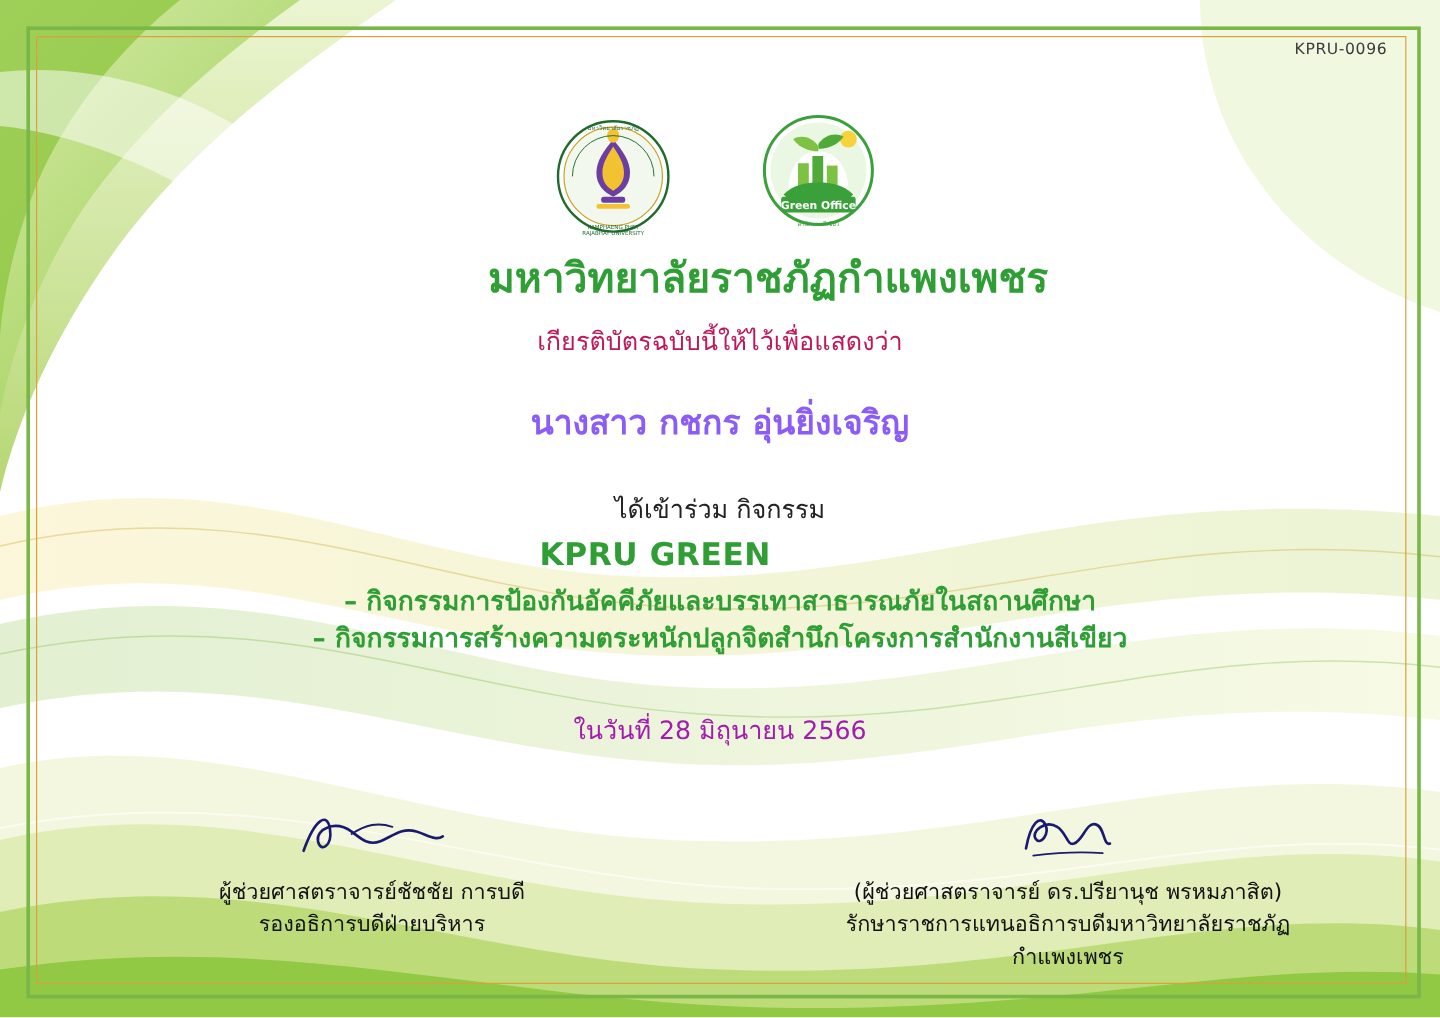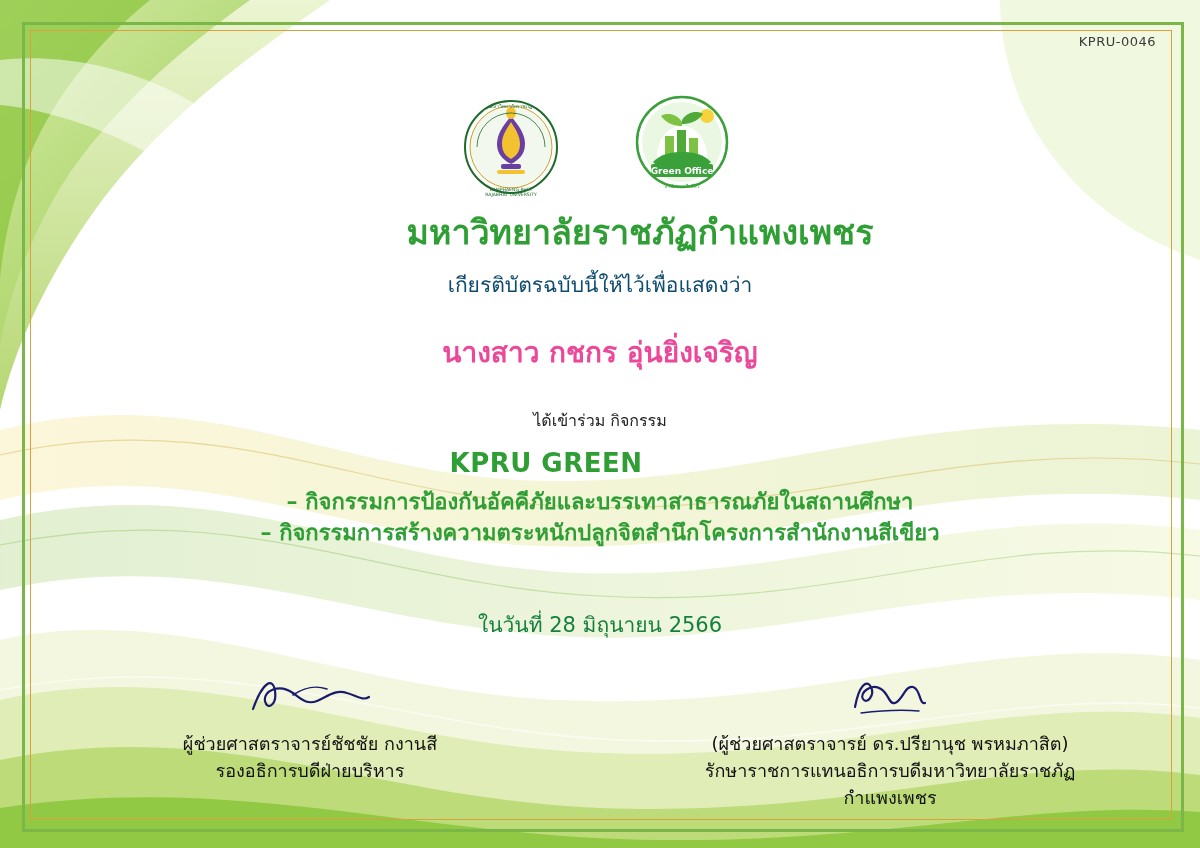--- a/index.html
+++ b/index.html
@@ -102,39 +102,39 @@
     line-height: 1.2;
     padding-left: 40px;
   }
 
   .subtitle {
     position: absolute;
     top: 268px;
     left: 0;
     width: 1200px;
     font-size: 21px;
-    color: #0c4a6e;
+    color: #be185d;
   }
 
   .recipient {
     position: absolute;
     top: 330px;
     left: 0;
     width: 1200px;
     font-size: 28px;
     font-weight: bold;
-    color: #ec4899;
+    color: #8b5cf6;
   }
 
   .participated {
     position: absolute;
     top: 408px;
     left: 0;
     width: 1200px;
-    font-size: 16px;
+    font-size: 21px;
     color: #222222;
   }
 
   .program-name {
     position: absolute;
     top: 448px;
     left: 0;
     width: 1092px;
     font-size: 26px;
     font-weight: bold;
@@ -154,22 +154,21 @@
     color: #2f9e34;
     line-height: 1.42;
   }
 
   .date-line {
     position: absolute;
     top: 592px;
     left: 0;
     width: 1200px;
     font-size: 21px;
-    color: #15803d;
-    margin-top: 16px;
+    color: #a21caf;
   }
 
   .venue-line {
     position: absolute;
     top: 624px;
     left: 0;
     width: 1200px;
     font-size: 19px;
     color: #1a1a1a;
   }
@@ -255,21 +254,21 @@
     <path d="M0,455 C220,405 360,495 560,506 C800,520 950,435 1200,464" fill="none" stroke="#c8a227" stroke-width="1.2" opacity="0.35"></path>
     <path d="M0,545 C240,495 380,585 600,596 C840,610 980,530 1200,556" fill="none" stroke="#7ab648" stroke-width="1.2" opacity="0.35"></path>
     <path d="M0,690 C230,645 400,730 620,740 C860,750 1010,685 1200,708" fill="none" stroke="#ffffff" stroke-width="1.6" opacity="0.6"></path>
 
     <path d="M1200,0 L1200,260 C1110,230 1050,170 1020,100 C1005,62 1000,28 1000,0 Z" fill="#eef6d8" opacity="0.8"></path>
   </svg>
 
   <div class="border-outer"></div>
   <div class="border-inner"></div>
 
-  <div class="doc-code">KPRU-0046</div>
+  <div class="doc-code">KPRU-0096</div>
 
   <div class="content">
 
     <div class="logos">
 
       <svg class="logo-kpru" viewBox="0 0 96 110">
         <circle cx="48" cy="55" r="46" fill="#ffffff" stroke="#1f6b2e" stroke-width="2"></circle>
         <circle cx="48" cy="55" r="41" fill="#f3f8ee" stroke="#c9a227" stroke-width="1"></circle>
         <path d="M48 24 C56 34 62 42 62 52 C62 62 56 68 48 72 C40 68 34 62 34 52 C34 42 40 34 48 24 Z" fill="#6a3fa0"></path>
         <path d="M48 30 C53 38 57 44 57 52 C57 60 53 64 48 67 C43 64 39 60 39 52 C39 44 43 38 48 30 Z" fill="#f2c230"></path>
@@ -317,21 +316,21 @@
     <div class="date-line">ในวันที่ 28  มิถุนายน 2566</div>
 
     <div class="signatures">
       <div class="sign-block left">
         <div class="sign-mark">
           <svg width="150" height="52" viewBox="0 0 150 52">
             <path d="M18 38 C28 10 38 6 40 20 C42 34 32 40 30 30 C28 20 44 12 58 22 C66 28 72 34 82 30 C92 26 100 18 112 22 C122 25 128 30 134 26" fill="none" stroke="#1a1a6e" stroke-width="2.2" stroke-linecap="round"></path>
             <path d="M58 24 C70 16 80 14 92 18" fill="none" stroke="#1a1a6e" stroke-width="1.6" stroke-linecap="round"></path>
           </svg>
         </div>
-        <div class="sign-name">ผู้ช่วยศาสตราจารย์ชัชชัย กงานสี</div>
+        <div class="sign-name">ผู้ช่วยศาสตราจารย์ชัชชัย การบดี</div>
         <div class="sign-role">รองอธิการบดีฝ่ายบริหาร</div>
       </div>
 
       <div class="sign-block right">
         <div class="sign-mark">
           <svg width="150" height="52" viewBox="0 0 150 52">
             <path d="M40 36 C44 14 52 8 56 16 C60 24 52 34 48 28 C44 22 56 12 66 18 C74 23 74 34 80 32 C88 29 90 14 98 16 C106 18 104 34 110 32" fill="none" stroke="#1a1a6e" stroke-width="2.2" stroke-linecap="round"></path>
             <path d="M46 42 C62 40 82 38 104 40" fill="none" stroke="#1a1a6e" stroke-width="1.4" stroke-linecap="round"></path>
           </svg>
         </div>

